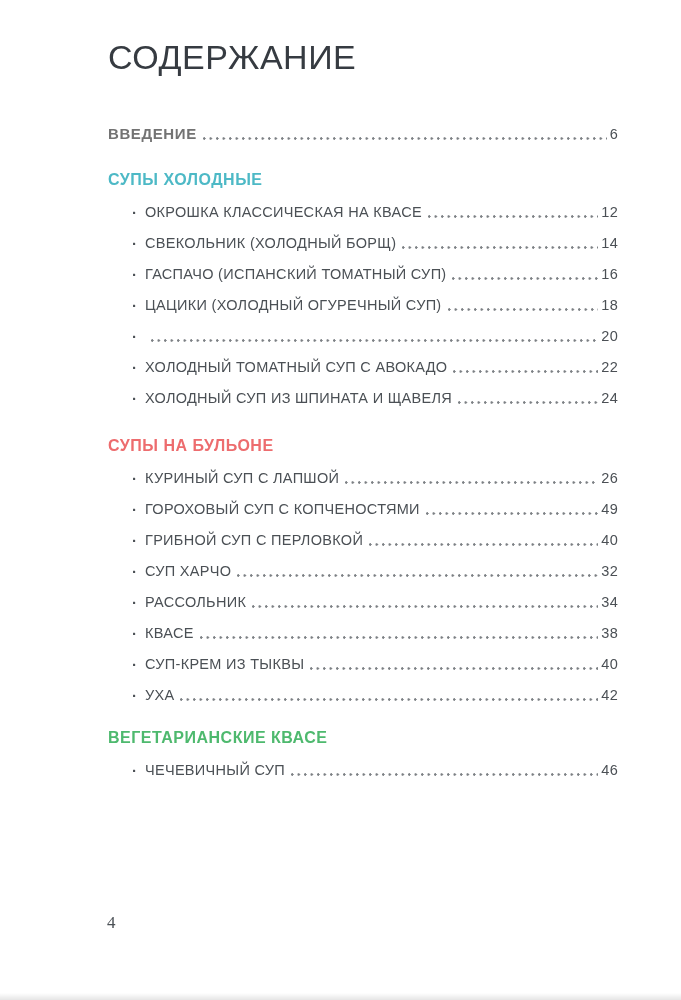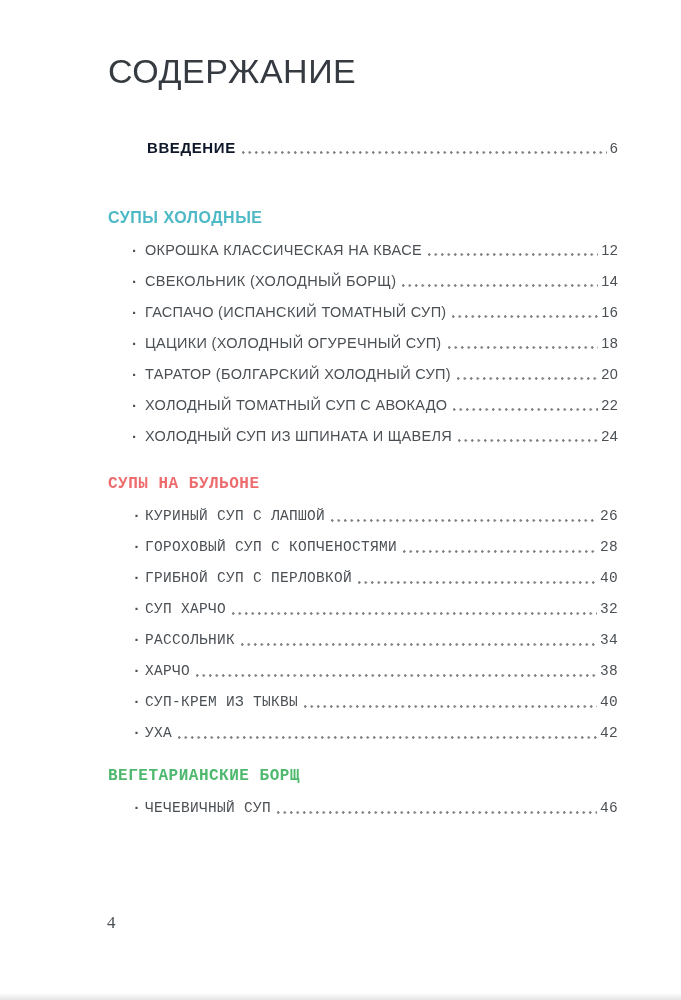--- a/index.html
+++ b/index.html
@@ -23,21 +23,21 @@
     background: linear-gradient(to bottom, rgba(0,0,0,0) 0%, rgba(0,0,0,0.10) 100%);
     pointer-events: none;
   }
   .content {
     position: absolute;
     left: 108px;
     top: 0;
     width: 510px;
   }
   .title {
-    margin: 51px 0 0 0;
+    margin: 37px 0 0 0;
     font-size: 34px;
     line-height: 40px;
     font-weight: 400;
     color: #363b41;
     letter-spacing: 0.5px;
   }
   .toc-row {
     display: flex;
     align-items: flex-end;
   }
@@ -58,22 +58,22 @@
     background-repeat: repeat-x;
     background-position: left bottom;
   }
   .pagenum {
     font-size: 14.5px;
     color: #4b5055;
     line-height: 17px;
     letter-spacing: 0.3px;
     white-space: nowrap;
   }
-  .toc-section { margin-top: 52px; }
-  .toc-section + .toc-section { margin-top: 30px; font-family: Liberation Mono, monospace; }
+  .toc-section { margin-top: 28px; }
+  .toc-section + .toc-section { margin-top: 30px; }
   .toc-section:last-of-type { margin-top: 25px; }
   .section-title {
     margin: 0;
     font-size: 16px;
     font-weight: 700;
     letter-spacing: 0.5px;
     line-height: 18px;
   }
   .section-items { margin-top: 15px; }
   .item-row {
@@ -108,21 +108,21 @@
 </style>
 </head>
 <body>
 
 <div class="page">
   <div class="content">
 
     <h1 class="title">СОДЕРЖАНИЕ</h1>
 
     <div class="toc-row intro-row">
-      <span class="intro-label" style="color: #0f172a; margin-left: 39px;">ВВЕДЕНИЕ</span>
+      <span class="intro-label" style="color: #737373;">ВВЕДЕНИЕ</span>
       <span class="leader"></span>
       <span class="pagenum">6</span>
     </div>
 
     <div>
 
     <section class="toc-section">
           <h2 class="section-title" style="color: rgb(77, 185, 198);">СУПЫ ХОЛОДНЫЕ</h2>
           <div class="section-items">
 
@@ -145,21 +145,20 @@
                 <span class="pagenum">16</span>
               </div>
             <div class="toc-row item-row">
                 <span class="bullet"></span>
                 <span class="item-label">ЦАЦИКИ (ХОЛОДНЫЙ ОГУРЕЧНЫЙ СУП)</span>
                 <span class="leader"></span>
                 <span class="pagenum">18</span>
               </div>
             <div class="toc-row item-row">
                 <span class="bullet"></span>
-                <span class="item-label">ТАРАТОР (БОЛГАРСКИЙ ХОЛОДНЫЙ СУП)</span>
                 <span class="leader"></span>
                 <span class="pagenum">20</span>
               </div>
             <div class="toc-row item-row">
                 <span class="bullet"></span>
                 <span class="item-label">ХОЛОДНЫЙ ТОМАТНЫЙ СУП С АВОКАДО</span>
                 <span class="leader"></span>
                 <span class="pagenum">22</span>
               </div>
             <div class="toc-row item-row">
@@ -177,21 +176,21 @@
           <div class="toc-row item-row">
                 <span class="bullet"></span>
                 <span class="item-label">КУРИНЫЙ СУП С ЛАПШОЙ</span>
                 <span class="leader"></span>
                 <span class="pagenum">26</span>
               </div>
             <div class="toc-row item-row">
                 <span class="bullet"></span>
                 <span class="item-label">ГОРОХОВЫЙ СУП С КОПЧЕНОСТЯМИ</span>
                 <span class="leader"></span>
-                <span class="pagenum">28</span>
+                <span class="pagenum">49</span>
               </div>
             <div class="toc-row item-row">
                 <span class="bullet"></span>
                 <span class="item-label">ГРИБНОЙ СУП С ПЕРЛОВКОЙ</span>
                 <span class="leader"></span>
                 <span class="pagenum">40</span>
               </div>
             <div class="toc-row item-row">
                 <span class="bullet"></span>
                 <span class="item-label">СУП ХАРЧО</span>
@@ -199,40 +198,40 @@
                 <span class="pagenum">32</span>
               </div>
             <div class="toc-row item-row">
                 <span class="bullet"></span>
                 <span class="item-label">РАССОЛЬНИК</span>
                 <span class="leader"></span>
                 <span class="pagenum">34</span>
               </div>
             <div class="toc-row item-row">
                 <span class="bullet"></span>
-                <span class="item-label">ХАРЧО</span>
+                <span class="item-label">КВАСЕ</span>
                 <span class="leader"></span>
                 <span class="pagenum">38</span>
               </div>
             <div class="toc-row item-row">
                 <span class="bullet"></span>
                 <span class="item-label">СУП-КРЕМ ИЗ ТЫКВЫ</span>
                 <span class="leader"></span>
                 <span class="pagenum">40</span>
               </div>
             <div class="toc-row item-row">
                 <span class="bullet"></span>
                 <span class="item-label">УХА</span>
                 <span class="leader"></span>
                 <span class="pagenum">42</span>
               </div>
           </div>
         </section>
         <section class="toc-section">
-          <h2 class="section-title" style="color: rgb(78, 185, 110);">ВЕГЕТАРИАНСКИЕ БОРЩ</h2>
+          <h2 class="section-title" style="color: rgb(78, 185, 110);">ВЕГЕТАРИАНСКИЕ КВАСЕ</h2>
           <div class="section-items">
 
             <div class="toc-row item-row">
                 <span class="bullet"></span>
                 <span class="item-label">ЧЕЧЕВИЧНЫЙ СУП</span>
                 <span class="leader"></span>
                 <span class="pagenum">46</span>
               </div>
           </div>
         </section>

